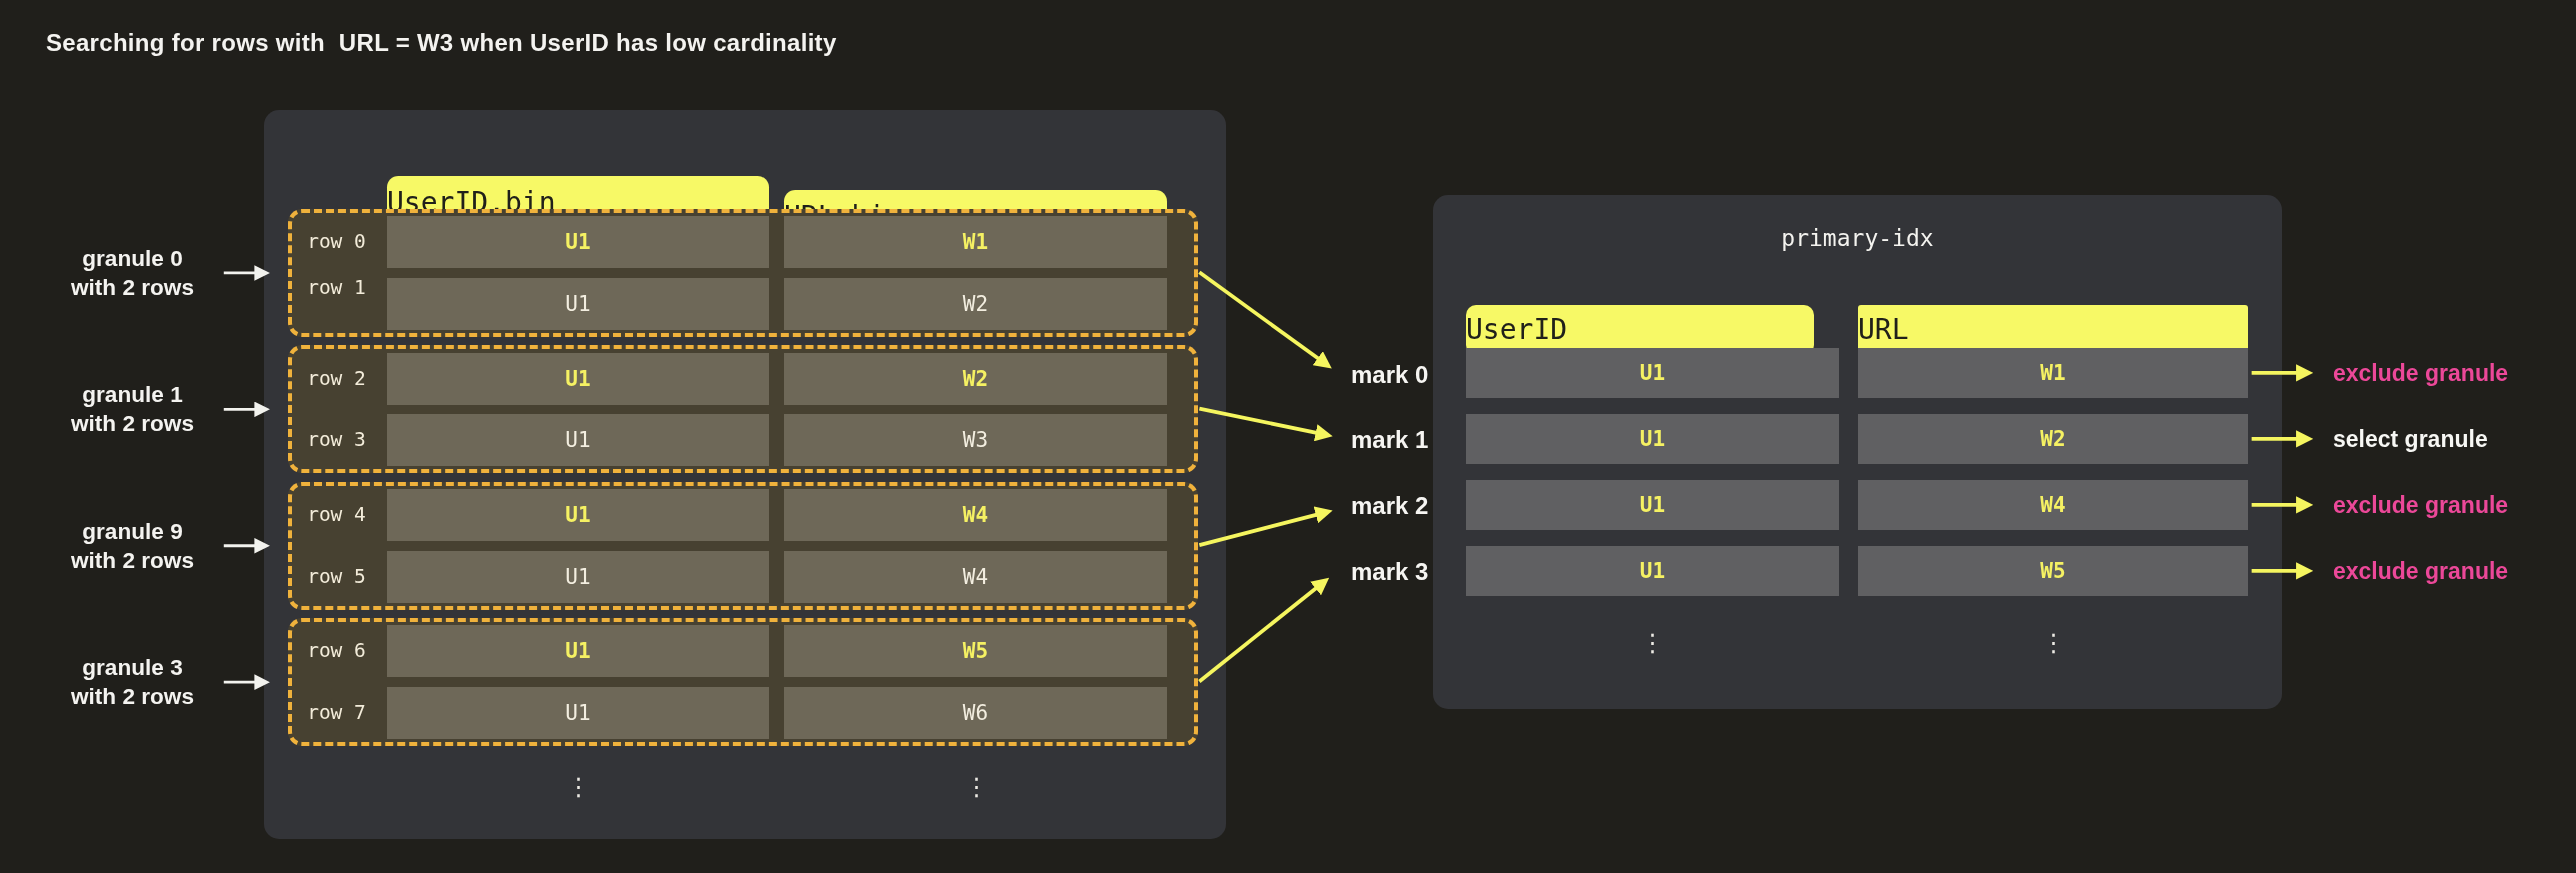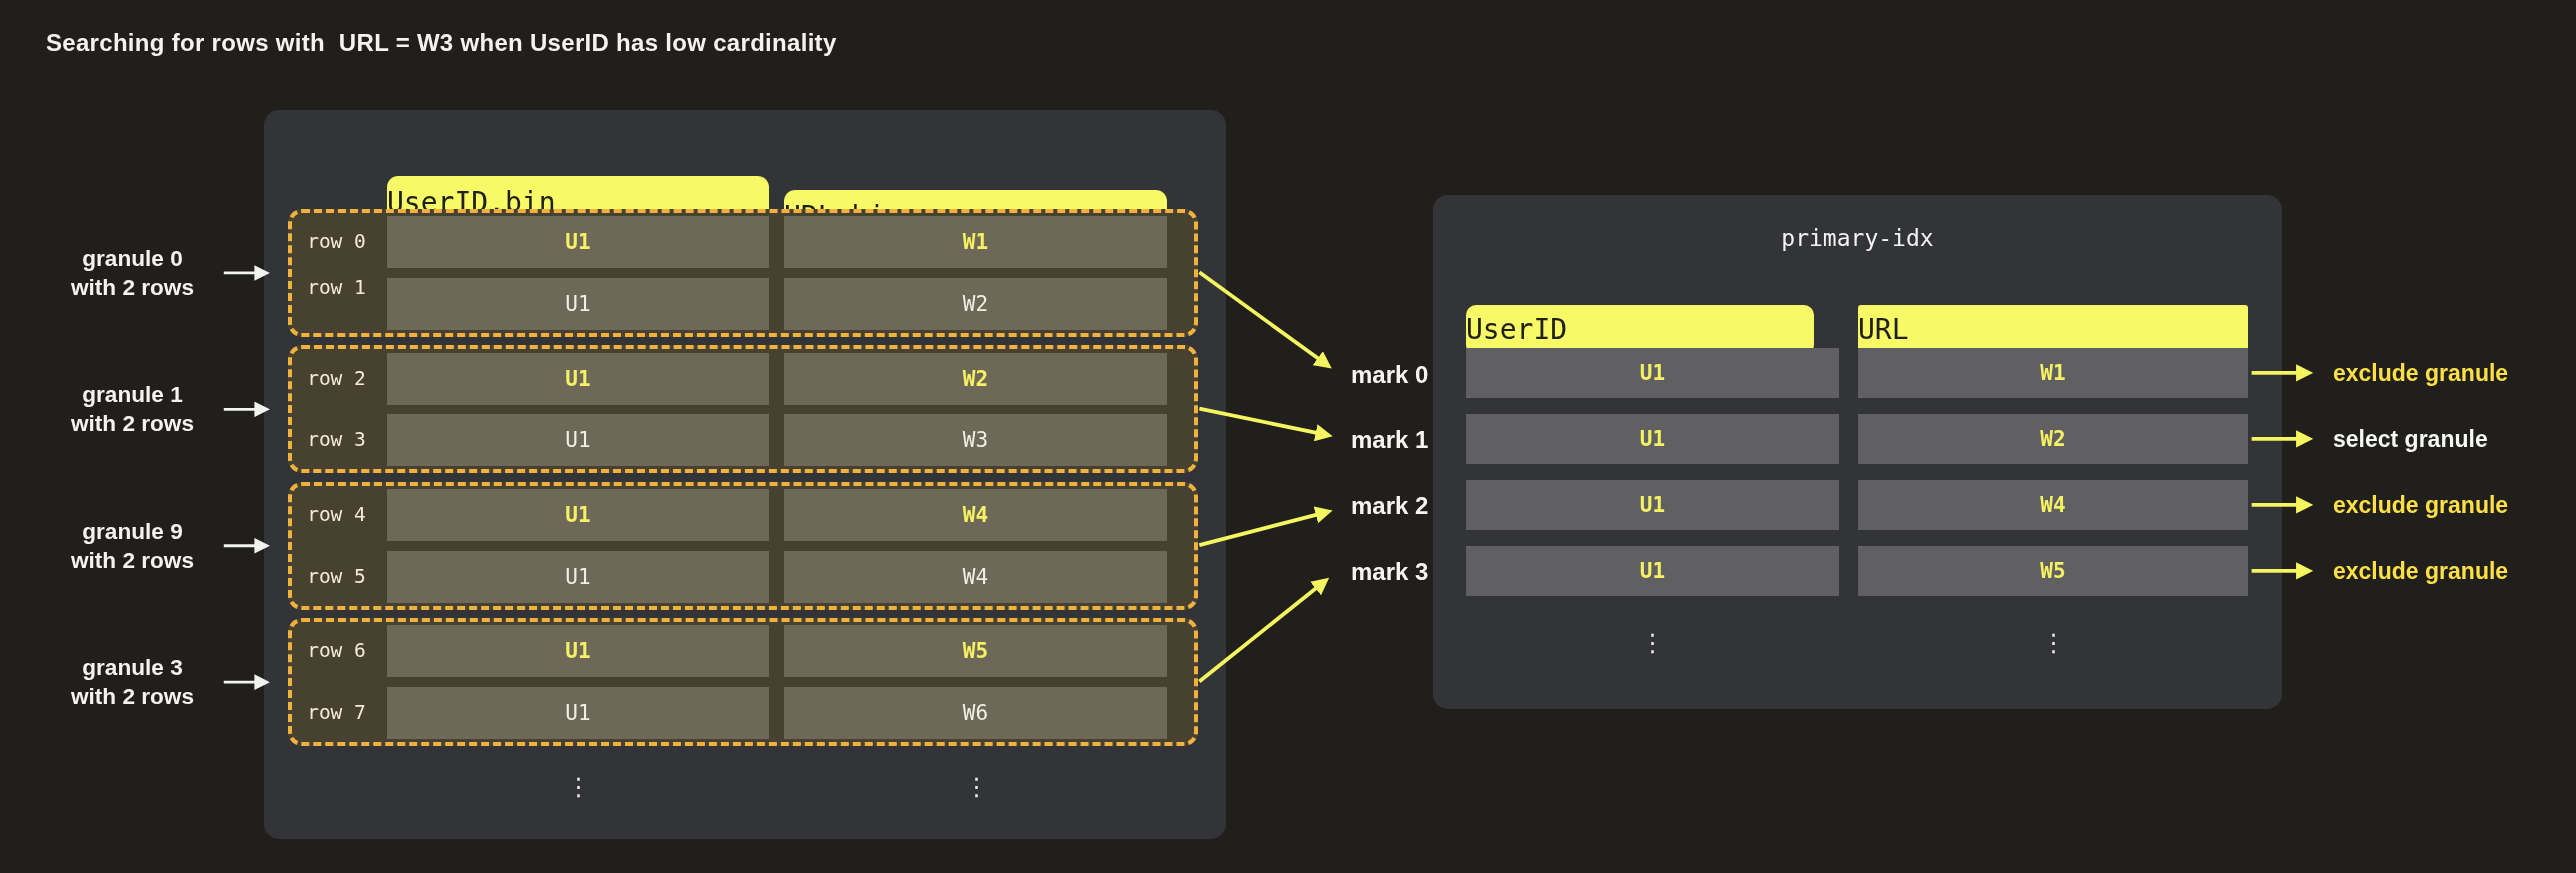--- a/index.html
+++ b/index.html
@@ -32,21 +32,21 @@
   .cell.hl{color:#f5f163;font-weight:bold;}
 
   .mark{left:1351px;height:30px;line-height:30px;font-size:24px;font-weight:bold;color:#f6f5f2;}
 
   .pidx-title{left:1433px;top:225px;width:849px;text-align:center;color:#f4f3ef;
               font-family:"DejaVu Sans Mono", monospace;font-size:23px;}
 
   .rcell{height:50px;line-height:50px;text-align:center;background:#606062;
          font-family:"DejaVu Sans Mono", monospace;font-size:21px;font-weight:bold;color:#f5f163;}
 
-  .decision{left:2333px;height:34px;line-height:34px;font-size:23px;font-weight:bold;color:#fde047;}
+  .decision{left:2333px;height:34px;line-height:34px;font-size:23px;font-weight:bold;color:#ec4899;}
   .decision.selected{color:#f7f7f4;}
 
   .ellipsis{width:63px;height:38px;line-height:38px;text-align:center;color:#eceae4;
             font-family:"DejaVu Sans Mono", monospace;font-size:24px;}
 
   svg.overlay{position:absolute;left:0;top:0;pointer-events:none;}
 </style>
 </head>
 <body>
 

